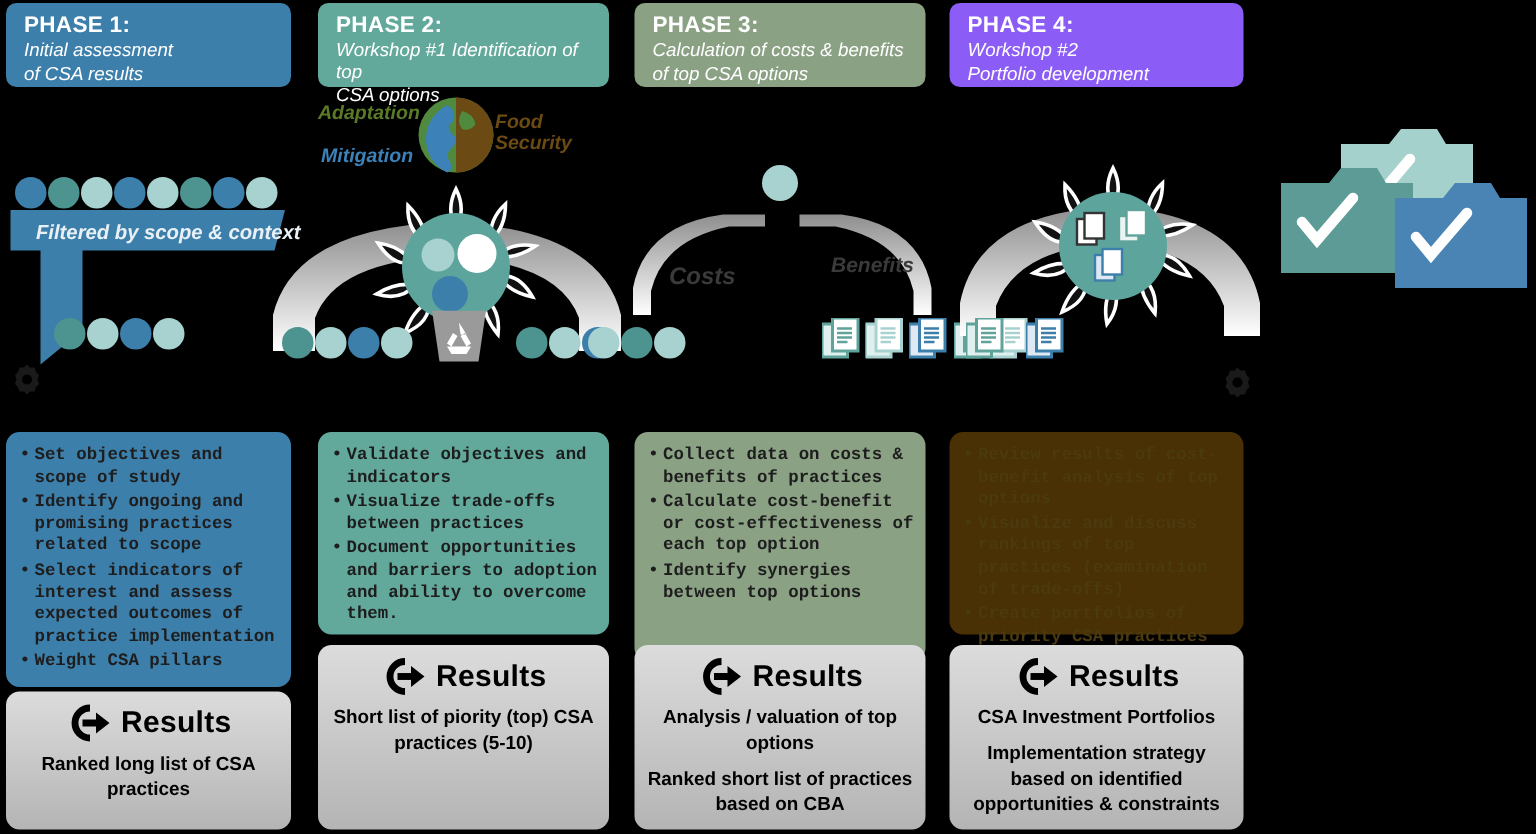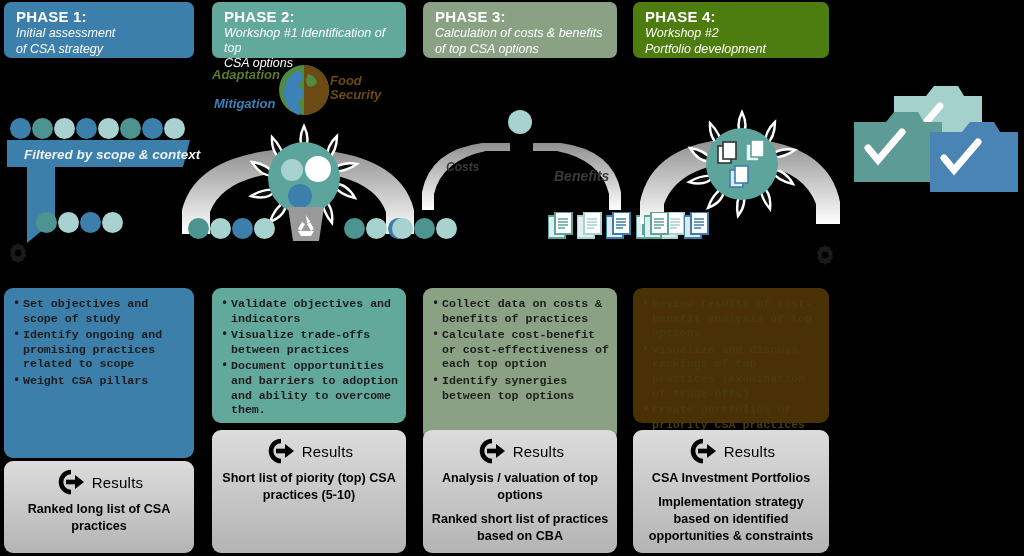--- a/index.html
+++ b/index.html
@@ -20,56 +20,56 @@
   .bullet-box li{position:relative;font-size:11.6px;line-height:14.6px;
                  padding-left:11px;margin-bottom:2px;color:#1d1d1d;font-weight:600;}
   .bullet-box li:before{content:"\2022";position:absolute;left:1px;top:-1px;font-size:12px;}
   .bb-dark li{color:#4a3a0e;}
 
   
   .result-box{position:absolute;border-radius:9px;box-sizing:border-box;
               background:linear-gradient(180deg,#dcdcdc 0%,#c9c9c9 48%,#b4b4b4 100%);
               padding:8px 8px 8px 8px;text-align:center;}
   .res-head{display:flex;align-items:center;justify-content:center;gap:7px;margin-bottom:6px;}
-  .res-word{font-size:15px;font-weight:normal;color:#000;letter-spacing:.2px;}
+  .res-word{font-size:20px;font-weight:bold;color:#000;letter-spacing:.2px;}
   .res-line{font-size:12.6px;font-weight:bold;color:#000;line-height:17px;}
   .res-gap{height:7px;}
 
   
   .g{position:absolute;}
   .dot{position:absolute;border-radius:50%;}
   .lbl{position:absolute;font-style:italic;font-weight:bold;white-space:nowrap;}
   .arch{position:absolute;}
   .funnel-text{position:absolute;color:#e9f1f6;font-style:italic;font-size:13.5px;
                font-weight:bold;white-space:nowrap;}
 </style>
 </head>
 <body>
 
 <div id="stage">
 
   <div class="phase-head" style="left:4px;width:190px;background:#3d7fab;">
     <div class="ph-title">PHASE 1:</div>
     <div class="ph-sub">Initial assessment</div>
-    <div class="ph-sub">of CSA strategy</div>
+    <div class="ph-sub">of CSA results</div>
   </div>
 
   <div class="phase-head" style="left:212px;width:194px;background:#62a99c;">
     <div class="ph-title">PHASE 2:</div>
     <div class="ph-sub">Workshop #1 Identification of top</div>
     <div class="ph-sub">CSA options</div>
   </div>
 
   <div class="phase-head" style="left:423px;width:194px;background:#8aa184;">
     <div class="ph-title">PHASE 3:</div>
     <div class="ph-sub">Calculation of costs &amp; benefits</div>
     <div class="ph-sub">of top CSA options</div>
   </div>
 
-  <div class="phase-head" style="left:633px;width:196px;background:#4d7c0f;">
+  <div class="phase-head" style="left:633px;width:196px;background:#8b5cf6;">
     <div class="ph-title">PHASE 4:</div>
     <div class="ph-sub">Workshop #2</div>
     <div class="ph-sub">Portfolio development</div>
   </div>
 
   <div class="g" style="left:0;top:104px;width:200px;height:150px;">
     <div class="dot" style="left:10px;top:14px;width:21px;height:21px;background:#3d7fab;"></div>
     <div class="dot" style="left:32px;top:14px;width:21px;height:21px;background:#4d9390;"></div>
     <div class="dot" style="left:54px;top:14px;width:21px;height:21px;background:#a7d2cf;"></div>
     <div class="dot" style="left:76px;top:14px;width:21px;height:21px;background:#3d7fab;"></div>
@@ -154,21 +154,21 @@
 
     <svg class="arch" style="left:0;top:40px;" width="100" height="70" viewBox="0 0 100 70">
       <defs>
         <linearGradient id="arcg3a" x1="0" y1="0" x2="0" y2="1">
           <stop offset="0" stop-color="#8e8e8e"></stop>
             <stop offset="1" stop-color="#ffffff"></stop>
         </linearGradient>
       </defs>
       <path d="M2,70 L2,52 Q10,10 62,3 L90,3 L90,11 L66,11 Q22,20 14,54 L14,70 Z" fill="url(#arcg3a)"></path>
     </svg>
-    <div class="lbl" style="left:26px;top:60px;font-size:12px;color:#3a3a3a;">Costs</div>
+    <div class="lbl" style="left:26px;top:76px;font-size:16px;color:#3a3a3a;">Costs</div>
 
     <svg class="arch" style="left:103px;top:40px;" width="100" height="70" viewBox="0 0 100 70">
       <defs>
         <linearGradient id="arcg3b" x1="0" y1="0" x2="0" y2="1">
           <stop offset="0" stop-color="#8e8e8e"></stop>
             <stop offset="1" stop-color="#ffffff"></stop>
         </linearGradient>
       </defs>
       <path d="M98,70 L98,52 Q90,10 38,3 L10,3 L10,11 L34,11 Q78,20 86,54 L86,70 Z" fill="url(#arcg3b)"></path>
     </svg>
@@ -288,20 +288,21 @@
   </svg>
   <svg style="position:absolute;left:815px;top:245px;" width="20" height="20" viewBox="0 0 20 20">
     <path d="M10,0 l2,2 h3 l1,3 l2,2 l-1,3 l1,3 l-2,2 l-1,3 h-3 l-2,2 l-2,-2 h-3 l-1,-3 l-2,-2 l1,-3 l-1,-3 l2,-2 l1,-3 h3z" fill="#1a1a1a"></path>
     <circle cx="10" cy="10" r="3.4" fill="#000"></circle>
   </svg>
 
   <div class="bullet-box" style="left:4px;top:288px;width:190px;height:170px;background:#3d7fab;">
     <ul>
       <li>Set objectives and scope of study</li>
       <li>Identify ongoing and promising practices related to scope</li>
+      <li>Select indicators of interest and assess expected outcomes of practice implementation</li>
       <li>Weight CSA pillars</li>
     </ul>
   </div>
 
   <div class="bullet-box" style="left:212px;top:288px;width:194px;height:135px;background:#62a99c;">
     <ul>
       <li>Validate objectives and indicators</li>
       <li>Visualize trade-offs between practices</li>
       <li>Document opportunities and barriers to adoption and ability to overcome them.</li>
     </ul>

